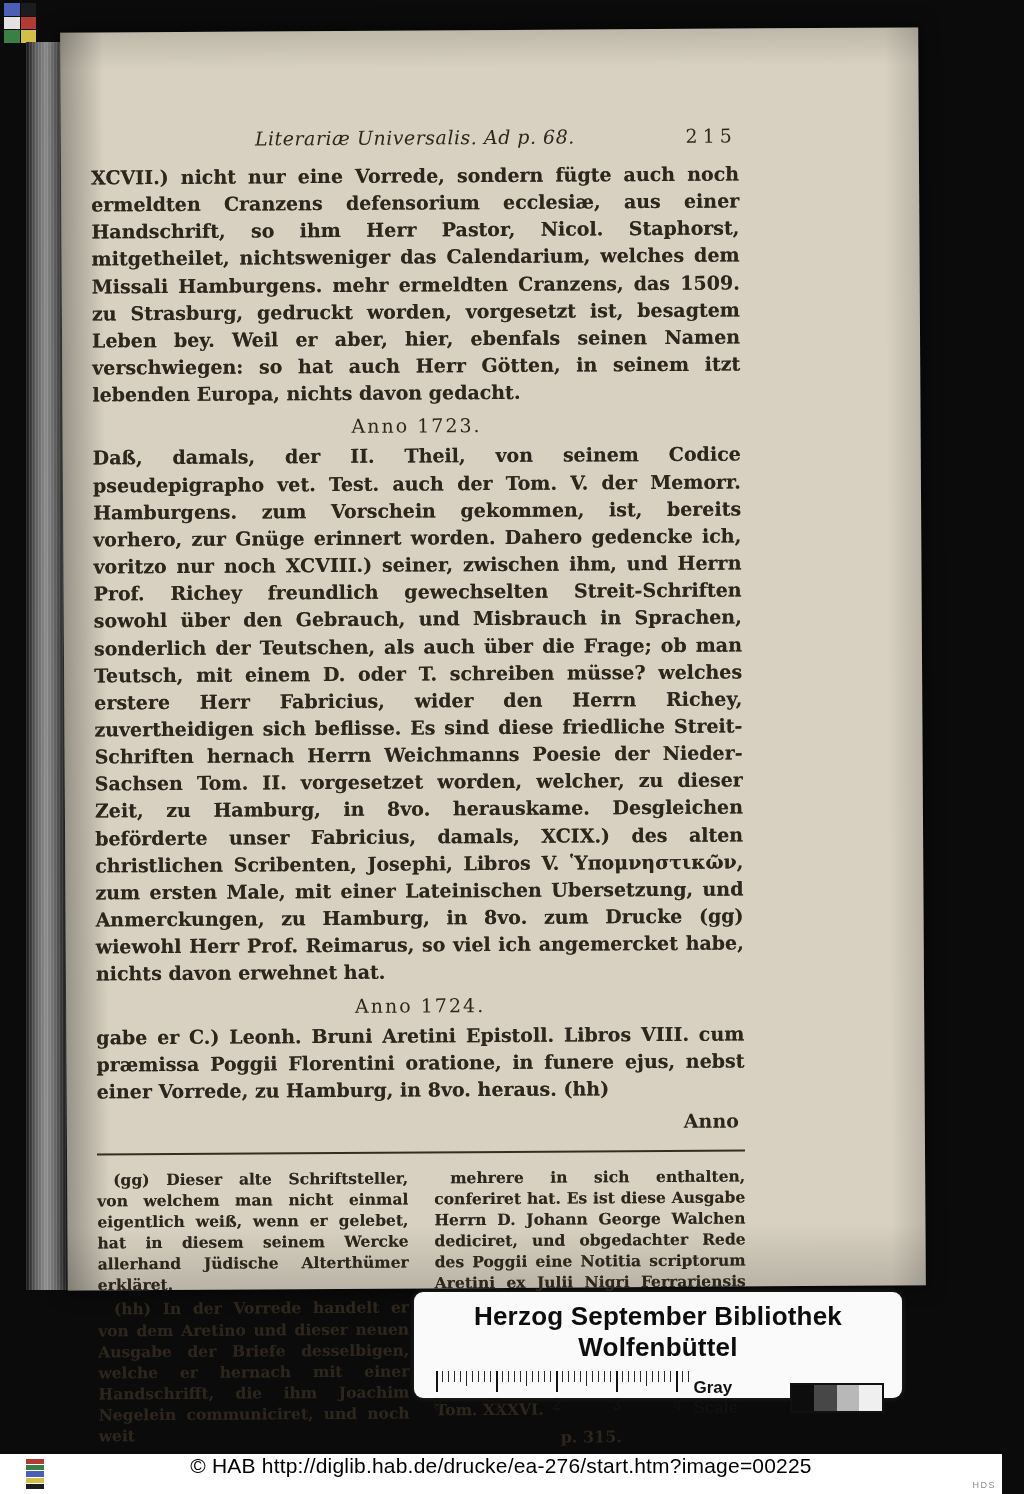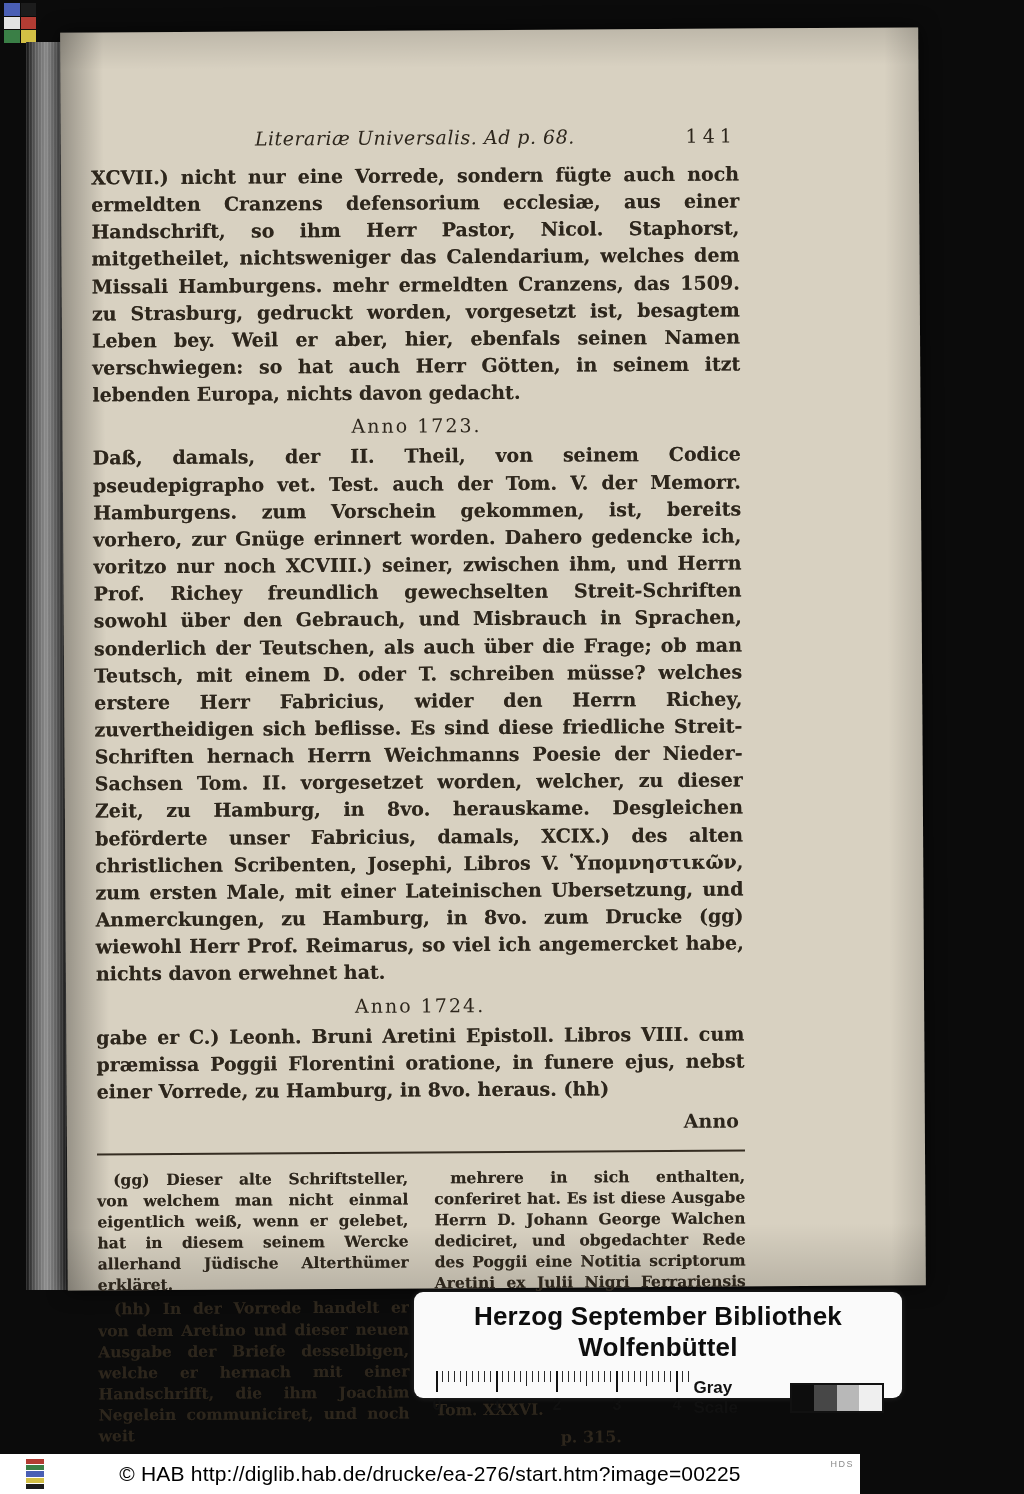--- a/index.html
+++ b/index.html
@@ -94,29 +94,29 @@
     display:flex; align-items:center; gap:10px; margin-left:auto; margin-top:6px;
     font-family:"Liberation Sans", sans-serif; font-weight:bold; font-size:17px; color:#111;
   }
   .gs-patch { display:flex; width:96px; height:30px; border:2.5px solid #111; background:#fff; }
   .gs-patch i { flex:1 1 0; display:block; }
   .g1 { background:#0d0d0d; } .g2 { background:#474747; }
   .g3 { background:#b8b8b8; } .g4 { background:#efefef; }
 
   
   .footer-strip {
-    position:absolute; left:0; top:1454px; width:860px; height:40px; background:#ffffff;
-    display:flex; align-items:center; justify-content:center;
+    position:absolute; left:0; top:1454px; width:1002px; height:40px; background:#ffffff;
+    display:flex; justify-content:center;
   }
   .copyright {
     font-family:"Liberation Sans", sans-serif; font-size:21px; color:#000; letter-spacing:.2px;
   }
   .cal-footer { left:26px; top:1459px; width:18px; height:30px; grid-template-columns:1fr; }
   .scanner-mark {
-    position:absolute; right:6px; bottom:25px; font-family:"Liberation Sans", sans-serif;
+    position:absolute; right:6px; bottom:4px; font-family:"Liberation Sans", sans-serif;
     font-size:9px; color:#8a8a8a; letter-spacing:1.5px;
   }
 </style>
 </head>
 <body>
 
 <div class="stage">
 
   <div class="cal-target cal-top">
     <i style="background:#4a5fb5"></i>
@@ -127,21 +127,21 @@
     <i style="background:#d2bf45"></i>
   </div>
 
   <div class="book-edge"></div>
 
   <div class="page">
     <div class="text-block">
 
       <div class="running-head">
         <span class="head-title">Literariæ Universalis. Ad p. 68.</span>
-        <span class="page-num">141</span>
+        <span class="page-num">215</span>
       </div>
 
       <p class="par">XCVII.) nicht nur eine Vorrede, sondern fügte auch noch ermeldten Cranzens defensorium ecclesiæ, aus einer Handschrift, so ihm Herr Pastor, Nicol. Staphorst, mitgetheilet, nichtsweniger das Calendarium, welches dem Missali Hamburgens. mehr ermeldten Cranzens, das 1509. zu Strasburg, gedruckt worden, vorgesetzt ist, besagtem Leben bey.  Weil er aber, hier, ebenfals seinen Namen verschwiegen: so hat auch Herr Götten, in seinem itzt lebenden Europa, nichts davon gedacht.</p>
 
       <div class="anno">Anno  1723.</div>
 
       <p class="par">Daß, damals, der II. Theil, von seinem Codice pseudepigrapho vet. Test. auch der Tom. V. der Memorr. Hamburgens. zum Vorschein gekommen, ist, bereits vorhero, zur Gnüge erinnert worden.  Dahero gedencke ich, voritzo nur noch XCVIII.) seiner, zwischen ihm, und Herrn Prof. Richey freundlich gewechselten Streit-Schriften sowohl über den Gebrauch, und Misbrauch in Sprachen, sonderlich der Teutschen, als auch über die Frage; ob man Teutsch, mit einem D. oder T. schreiben müsse? welches erstere Herr Fabricius, wider den Herrn Richey, zuvertheidigen sich beflisse.  Es sind diese friedliche Streit-Schriften hernach Herrn Weichmanns Poesie der Nieder-Sachsen Tom. II. vorgesetzet worden, welcher, zu dieser Zeit, zu Hamburg, in 8vo. herauskame. Desgleichen beförderte unser Fabricius, damals, XCIX.) des alten christlichen Scribenten, Josephi, Libros V. Ὑπομνηστικῶν, zum ersten Male, mit einer Lateinischen Ubersetzung, und Anmerckungen, zu Hamburg, in 8vo. zum Drucke (gg) wiewohl Herr Prof. Reimarus, so viel ich angemercket habe, nichts davon erwehnet hat.</p>
 
       <div class="anno">Anno  1724.</div>
 

